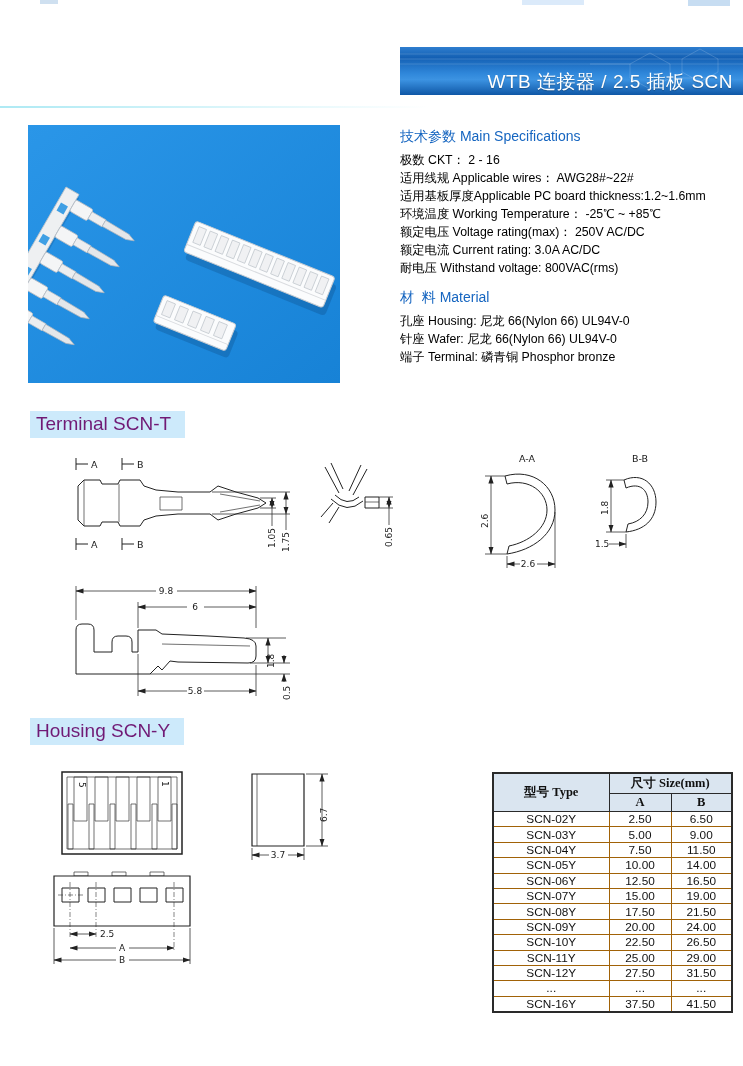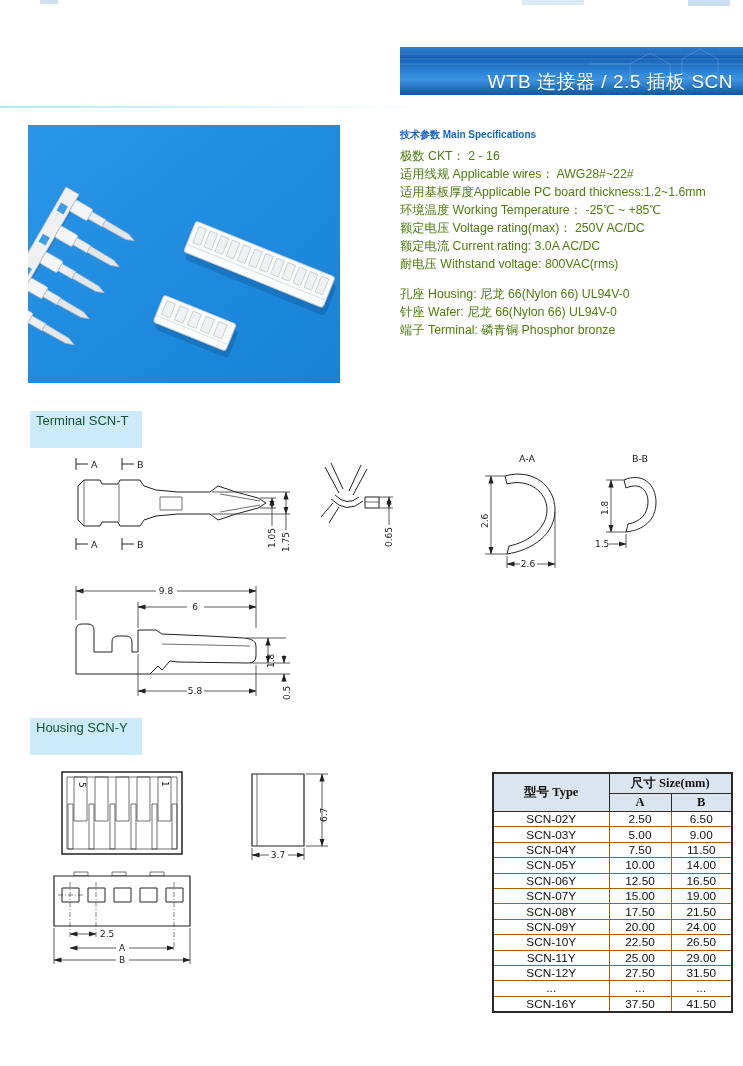--- a/index.html
+++ b/index.html
@@ -16,26 +16,26 @@
   .banner { position:absolute; left:400px; top:47px; width:343px; height:48px;
     background:linear-gradient(180deg,#2e7ecf 0%, #1460b4 22%, #2f87da 55%, #3c93e2 68%, #0f57a6 100%);
     display:flex; align-items:flex-end; justify-content:flex-end; box-sizing:border-box; padding-right:10px; }
   .banner svg.pattern { position:absolute; inset:0; }
   .banner-title { position:relative; color:#fff; font-size:19px; letter-spacing:.5px;
     text-shadow:0 1px 1px rgba(0,0,0,.25); white-space:nowrap; }
 
   .photo { position:absolute; left:28px; top:125px; width:312px; height:258px; }
 
   .specs { position:absolute; left:400px; top:128px; width:343px; }
-  .blue-head { color:#1565c0; font-size:10px; font-weight:bold; margin:0 0 5px 0; white-space:pre; }
-  .spec-line { font-size:12.3px; line-height:18px; color:#4d7c0f; white-space:pre; }
+  .blue-head { color:#1565c0; font-size:14px; font-weight:normal; margin:0 0 5px 0; white-space:pre; }
+  .spec-line { font-size:12.3px; line-height:18px; color:#000000; white-space:pre; }
   .material { margin-top:12px; }
 
-  .section-label { position:absolute; left:30px; background:#cdeafb; color:#14532d;
-    font-size:13px; padding:2px 14px 20px 6px; }
+  .section-label { position:absolute; left:30px; background:#cdeafb; color:#701a75;
+    font-size:19px; padding:2px 14px 3px 6px; }
   .lbl-terminal { top:411px; }
   .lbl-housing  { top:718px; }
 
   svg.draw { position:absolute; overflow:visible; }
   svg.draw path, svg.draw line, svg.draw rect { vector-effect:non-scaling-stroke; }
   .ln  { stroke:#222; stroke-width:1; fill:none; }
   .lnf { stroke:#222; stroke-width:1; fill:#fff; stroke-linejoin:round; }
   .thin{ stroke:#333; stroke-width:.7; fill:none; }
   .diml{ stroke:#333; stroke-width:.8; fill:none; }
   .dash{ stroke:#333; stroke-width:.6; fill:none; stroke-dasharray:5 2 1 2; }
@@ -154,20 +154,21 @@
   <div class="specs">
     <div class="blue-head">技术参数 Main Specifications</div>
     <div class="spec-line">极数 CKT： 2 - 16</div>
     <div class="spec-line">适用线规 Applicable wires： AWG28#~22#</div>
     <div class="spec-line">适用基板厚度Applicable PC board thickness:1.2~1.6mm</div>
     <div class="spec-line">环境温度 Working Temperature： -25℃ ~ +85℃</div>
     <div class="spec-line">额定电压 Voltage rating(max)： 250V AC/DC</div>
     <div class="spec-line">额定电流 Current rating: 3.0A AC/DC</div>
     <div class="spec-line">耐电压 Withstand voltage: 800VAC(rms)</div>
     <div class="material">
+      <div class="blue-head">材  料 Material</div>
       <div class="spec-line">孔座 Housing: 尼龙 66(Nylon 66) UL94V-0</div>
       <div class="spec-line">针座 Wafer: 尼龙 66(Nylon 66) UL94V-0</div>
       <div class="spec-line">端子 Terminal: 磷青铜 Phosphor bronze</div>
     </div>
   </div>
 
   <div class="section-label lbl-terminal">Terminal SCN-T</div>
   <div class="section-label lbl-housing">Housing SCN-Y</div>
 
   <svg class="draw" style="left:60px; top:450px;" width="235" height="108" viewBox="0 0 235 108">

